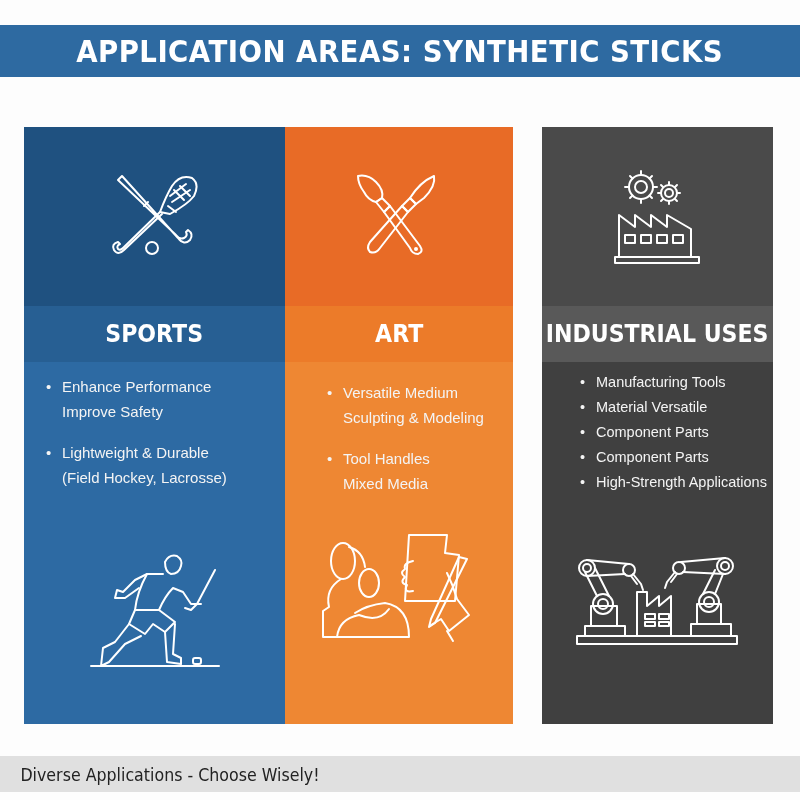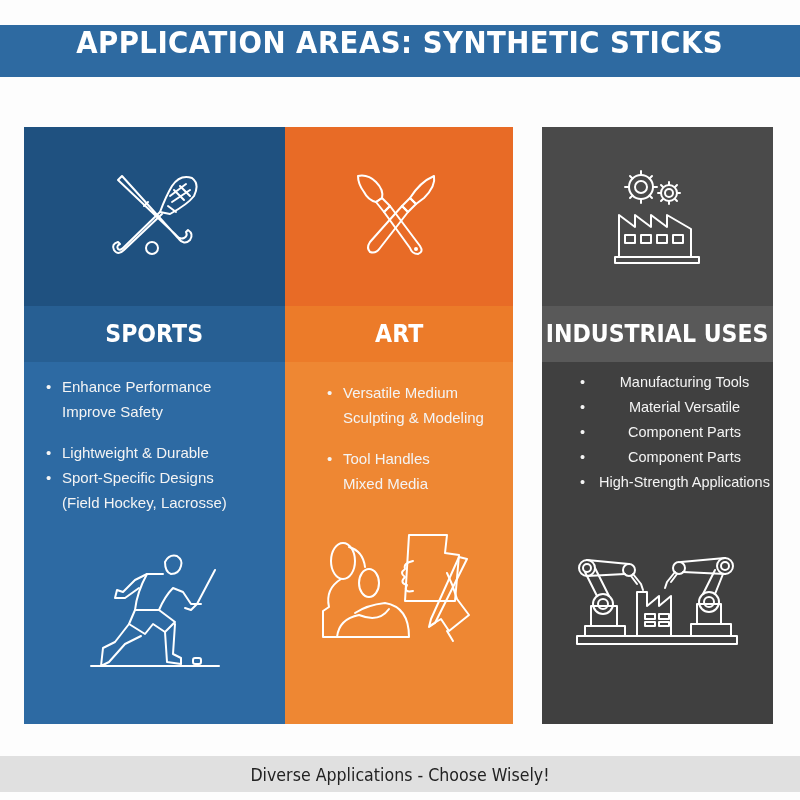--- a/index.html
+++ b/index.html
@@ -2,32 +2,32 @@
 <html><head>
 <meta charset="utf-8">
 <style>
   * { box-sizing: border-box; margin: 0; padding: 0; }
   html, body { width: 800px; height: 800px; background: #fdfdfd; overflow: hidden; }
   body { position: relative; font-family: "Liberation Sans", "DejaVu Sans", sans-serif; }
 
   .header {
     position: absolute; left: 0; top: 25px; width: 800px; height: 52px;
     background: #2e6aa1;
-    display: flex; justify-content: center;
+    display: flex; align-items: center; justify-content: center;
   }
   .header h1 {
     color: #ffffff; font-family: "DejaVu Sans", sans-serif; font-weight: bold;
     font-size: 30px; letter-spacing: 0.5px;
     transform: scaleX(0.92);
   }
 
   .col { position: absolute; top: 127px; height: 597px; overflow: hidden; }
   .col.sports { left: 24px; width: 261px; }
   .col.art { left: 285px; width: 228px; }
-  .col.industrial { left: 542px; width: 231px; text-align: center; }
+  .col.industrial { left: 542px; width: 231px; }
 
   .col .top { position: absolute; left: 0; top: 0; width: 100%; height: 179px; display: flex; align-items: center; justify-content: center; }
   .col .title { position: absolute; left: 0; top: 179px; width: 100%; height: 56px; display: flex; align-items: center; justify-content: center; }
   .col .title span { color: #fff; font-family: "DejaVu Sans", sans-serif; font-weight: bold; font-size: 24px; transform: scaleX(0.92); white-space: nowrap; }
   .col .body { position: absolute; left: 0; top: 235px; width: 100%; height: 362px; }
 
   .sports .top { background: #1f5180; }
   .sports .title { background: #275f93; }
   .sports .body { background: #2d6aa3; }
 
@@ -50,21 +50,21 @@
 
   .illus { position: absolute; left: 0; width: 100%; display: flex; justify-content: center; }
   .sports .illus { top: 190px; }
   .art .illus { top: 165px; }
   .industrial .illus { top: 190px; }
 
   svg .ln { fill: none; stroke: #ffffff; stroke-width: 2; stroke-linecap: round; stroke-linejoin: round; }
 
   .footer {
     position: absolute; left: 0; top: 756px; width: 800px; height: 36px;
-    background: #e0e0e0; display: flex; align-items: center; justify-content: center;
+    background: #e0e0e0; display: flex; align-items: center; justify-content: flex-start;
   }
   .footer span { color: #222; font-family: "DejaVu Sans", sans-serif; font-size: 18px; transform: scaleX(0.88); }
 </style>
 </head>
 <body>
 
 <div class="header">
   <h1>APPLICATION AREAS: SYNTHETIC STICKS</h1>
 </div>
 
@@ -82,21 +82,20 @@
     </svg>
   </div>
   <div class="title">
     <span>SPORTS</span>
   </div>
   <div class="body">
     <ul class="bullets">
       <li>Enhance Performance</li>
       <li class="cont">Improve Safety</li>
       <li class="gap">Lightweight &amp; Durable</li>
-      <li>Sport-Specific Designs</li>
       <li class="cont">(Field Hockey, Lacrosse)</li>
     </ul>
     <div class="illus">
       <svg width="140" height="120" viewBox="0 0 140 120">
 
         <path class="ln" d="M80 10 Q84 2 92 4 Q98 8 96 14 Q94 22 86 22 Q80 20 80 10 Z"></path>
 
         <path class="ln" d="M78 22 L62 22 Q52 40 50 58 L74 58 Q80 44 88 36 L98 40 L106 52 L116 52"></path>
 
         <path class="ln" d="M62 22 L50 28 L38 40 L32 38 L30 46 L40 46 L54 36"></path>

